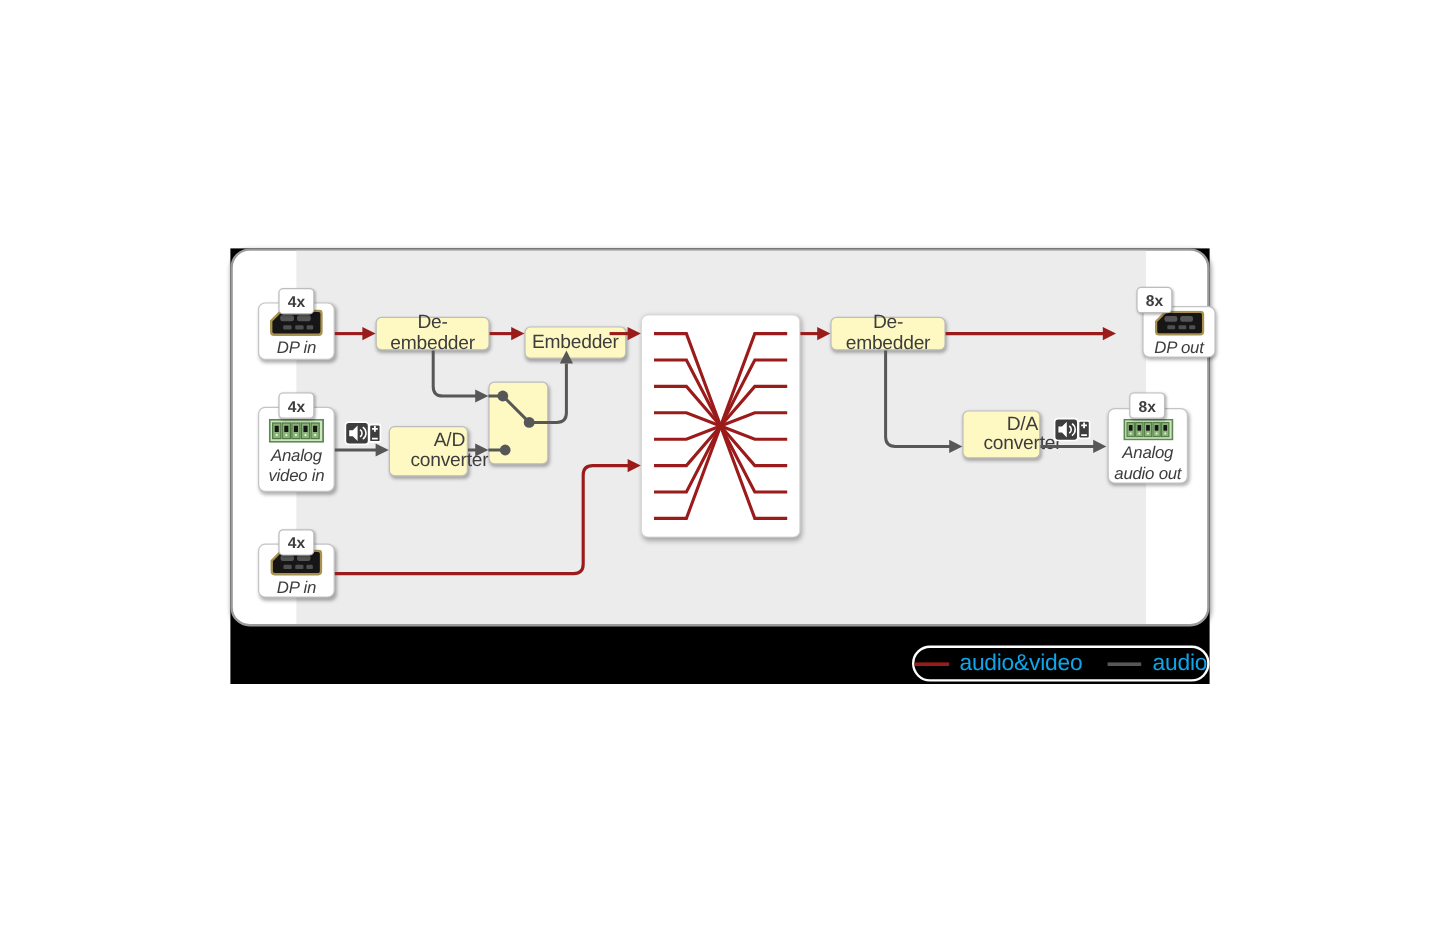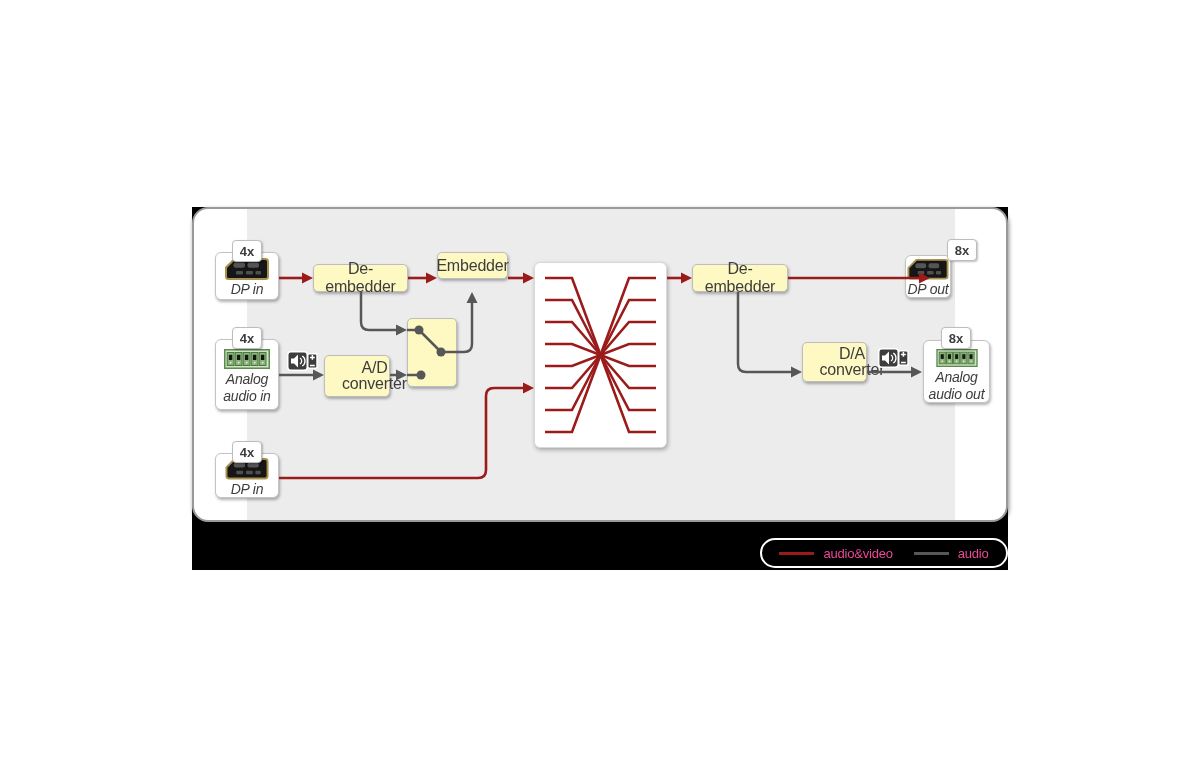--- a/index.html
+++ b/index.html
@@ -28,21 +28,21 @@
   .overlay{position:absolute;left:0;top:0;z-index:10;pointer-events:none;}
   .red{stroke:var(--accent-red,#9b1b1b);stroke-width:2.6;fill:none;}
   .redf{fill:var(--accent-red,#9b1b1b);stroke:none;}
   .gry{stroke:var(--wire-gray,#575757);stroke-width:2.5;fill:none;}
   .gryf{fill:var(--wire-gray,#575757);stroke:none;}
   .legend{position:absolute;left:760px;top:538px;width:248px;height:30px;background:#000;
           border:2.5px solid #fff;border-radius:16px;box-sizing:border-box;display:flex;align-items:center;
           justify-content:center;gap:9px;z-index:4;}
   .lswatch{display:inline-block;width:35px;height:3px;background:var(--accent-red,#9b1b1b);}
   .lswatch.gray{background:var(--wire-gray,#6e6e6e);margin-left:12px;}
-  .ltext{color:#ec4899;font-size:13px;letter-spacing:-0.2px;}
+  .ltext{color:#0ea5e9;font-size:19px;letter-spacing:-0.2px;}
   .icon-spc{margin-top:5px;margin-bottom:1px;}
 </style>
 </head>
 <body>
 
 <div class="stage">
 
   <svg width="0" height="0" style="position:absolute">
     <defs>
       <g id="sym-dp">
@@ -100,53 +100,53 @@
       </svg>
     <div class="conn-label">DP in</div>
   </div>
 
   <div class="badge" style="left:232px;top:327px">4x</div>
   <div class="conn" style="left:215px;top:339px;width:64px;height:71px">
     <svg style="margin-top:9px;margin-bottom:2px" width="46" height="20" viewBox="0 0 46 20">
         <use href="#sym-term"></use>
       </svg>
     <div class="conn-label">Analog</div>
-    <div class="conn-label">audio in</div>
+    <div class="conn-label">video in</div>
   </div>
 
   <div class="badge" style="left:232px;top:441px">4x</div>
   <div class="conn" style="left:215px;top:453px;width:64px;height:45px">
     <svg class="icon-spc" style="margin-top:4px" width="44" height="22" viewBox="0 0 44 22">
         <use href="#sym-dp"></use>
       </svg>
     <div class="conn-label">DP in</div>
   </div>
 
   <div class="box" style="left:313px;top:264px;width:95px;height:28px">De-embedder</div>
-  <div class="box" style="left:437px;top:252px;width:71px;height:27px">Embedder</div>
+  <div class="box" style="left:437px;top:272px;width:85px;height:27px">Embedder</div>
   <div class="box" style="left:324px;top:355px;width:66px;height:42px">
     <div class="two">
       <div>A/D</div>
       <div>converter</div>
     </div>
   </div>
   <div class="box" style="left:407px;top:318px;width:50px;height:69px"></div>
 
   <div class="xp"></div>
 
   <div class="box" style="left:692px;top:264px;width:96px;height:28px">De-embedder</div>
   <div class="box" style="left:802px;top:342px;width:65px;height:40px">
     <div class="two">
       <div>D/A</div>
       <div>converter</div>
     </div>
   </div>
 
   <div class="badge" style="left:947px;top:239px">8x</div>
-  <div class="conn" style="left:905px;top:255px;width:46px;height:43px">
+  <div class="conn" style="left:952px;top:255px;width:61px;height:43px">
     <svg class="icon-spc" style="margin-top:3px" width="44" height="22" viewBox="0 0 44 22">
         <use href="#sym-dp"></use>
       </svg>
     <div class="conn-label">DP out</div>
   </div>
 
   <div class="badge" style="left:941px;top:327px">8x</div>
   <div class="conn" style="left:923px;top:340px;width:67px;height:63px">
     <svg style="margin-top:8px;margin-bottom:2px" width="46" height="20" viewBox="0 0 46 20">
         <use href="#sym-term"></use>

